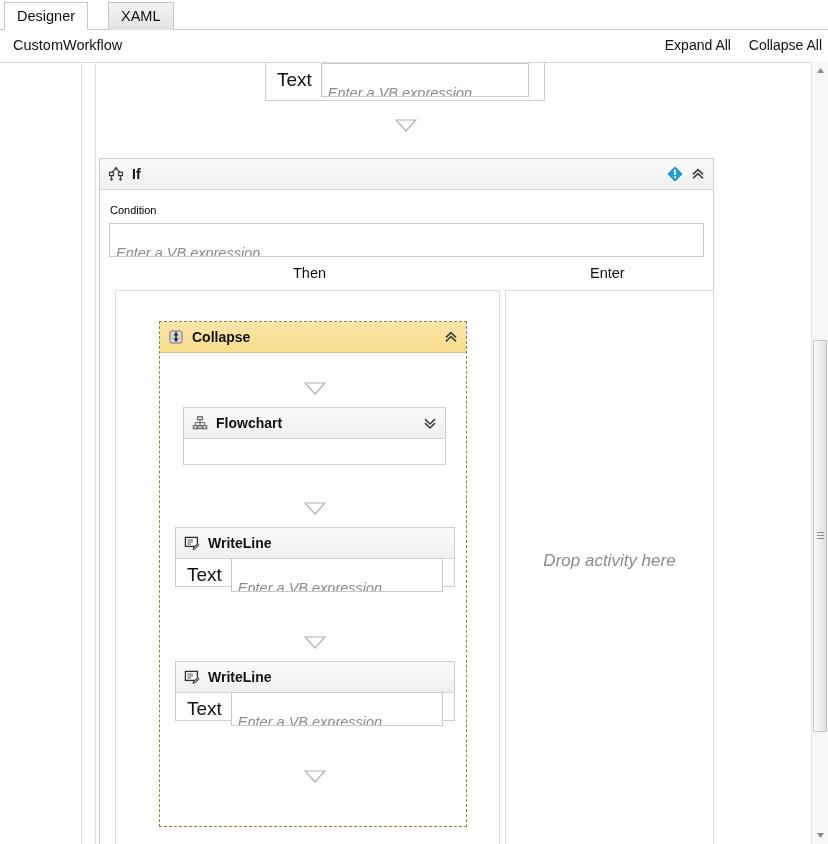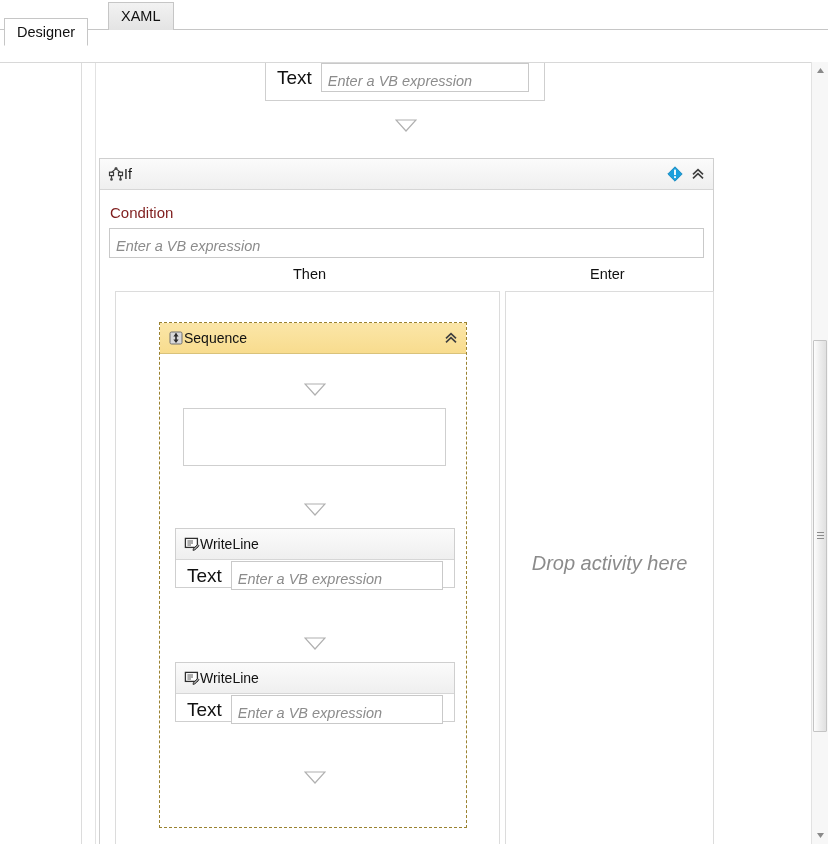--- a/index.html
+++ b/index.html
@@ -42,21 +42,20 @@
     border-bottom: none;
     cursor: default;
   }
   .tab.active {
     left: 4px;
     background: #ffffff;
     border-color: #c6c6c6;
     border-bottom: 1px solid #ffffff;
     z-index: 3;
     color: #111;
-    margin-top: 16px;
   }
   .tab.inactive {
     left: 88px;
     background: linear-gradient(to bottom, #f2f2f2 0%, #e4e4e4 100%);
     color: #111;
     z-index: 2;
     margin-left: 20px;
   }
 
   
@@ -116,22 +115,24 @@
     align-items: center;
     height: 28px;
     background: linear-gradient(to bottom, #fbfbfb 0%, #efefef 100%);
     border-bottom: 1px solid #d6d6d6;
     box-sizing: border-box;
     padding: 0 6px 0 8px;
     font-size: 14px;
     color: #111;
   }
   .act-title {
+    margin-left: 8px;
     flex: 1;
     white-space: nowrap;
+    font-weight: bold;
   }
   .icon {
     display: inline-flex;
     align-items: center;
     justify-content: center;
     width: 16px; height: 16px;
     flex: 0 0 16px;
   }
   .chev {
     width: 18px; height: 16px;
@@ -141,21 +142,21 @@
     cursor: pointer;
   }
 
   
   .expr {
     background: #ffffff;
     border: 1px solid #c9c9c9;
     box-sizing: border-box;
     height: 29px;
     line-height: 27px;
-    padding: 4px 6px;
+    padding: 16px 6px;
     font-style: italic;
     color: #8c8c8c;
     font-size: 14.5px;
     white-space: nowrap;
     overflow: hidden;
   }
   .fieldlabel {
     font-size: 19px;
     color: #111;
     white-space: nowrap;
@@ -193,21 +194,21 @@
     position: absolute;
     left: 99px; top: 95px;
     width: 615px;
     height: 760px;
     background: #ffffff;
     border: 1px solid #cfcfcf;
     box-sizing: border-box;
   }
   .ifbox .act-header { height: 31px; }
   .ifbody { padding: 10px 9px 0 9px; }
-  .cond-label { font-size: 15px; color: #7f1d1d; margin: 4px 0 7px 1px; }
+  .cond-label { font-size: 11px; color: #000000; margin: 4px 0 7px 1px; }
   .cond-box { width: 100%; height: 30px; }
   .branch-labels {
     position: relative;
     height: 26px;
     margin-top: 5px;
     font-size: 14.5px;
   }
   .branch-labels span {
     position: absolute;
     top: 3px;
@@ -231,21 +232,21 @@
   }
   .branch-then { left: 6px; width: 385px; }
   .branch-else { left: 396px; width: 209px; }
   .drop-hint {
     position: absolute;
     left: 0; right: 0;
     top: 260px;
     text-align: center;
     font-style: italic;
     color: #8b8b8b;
-    font-size: 20px;
+    font-size: 17px;
   }
 
   
   .seqsel {
     position: absolute;
     left: 43px; top: 30px;
     width: 308px;
     height: 506px;
     border: 1px dashed #9a8230;
     background: #ffffff;
@@ -350,20 +351,27 @@
 
   <div class="tabstrip">
     <div class="tab active">
       <span>Designer</span>
     </div>
     <div class="tab inactive">
       <span>XAML</span>
     </div>
   </div>
 
+  <div class="cmdbar">
+    <div class="breadcrumb">CustomWorkflow</div>
+    <div class="cmdlinks">
+      <span class="cmdlink">Expand All</span>
+      <span class="cmdlink">Collapse All</span>
+    </div>
+  </div>
 
   <div class="canvas">
 
     <div class="gutter"></div>
     <div class="canvas-sep"></div>
 
     <div class="topwrite">
       <div class="row">
         <span class="fieldlabel">Text</span>
         <div class="expr">Enter a VB expression</div>
@@ -422,38 +430,56 @@
             <div class="seqsel">
               <div class="act-header seq-header">
                 <span class="icon">
                   <svg width="16" height="16" viewBox="0 0 16 16">
                     <rect x="2" y="2" width="12" height="12" rx="1.5" fill="#d9d9d9" stroke="#6e6e6e" stroke-width="1"></rect>
                     <path d="M8 3.6 L8 11.4" stroke="#2b2b2b" stroke-width="1.6"></path>
                     <polygon points="5.4,9.6 10.6,9.6 8,13 " fill="#2b2b2b"></polygon>
                     <polygon points="5.4,6.4 10.6,6.4 8,3 " fill="#2b2b2b"></polygon>
                   </svg>
                 </span>
-                <span class="act-title">Sequence</span>
+                <span class="act-title">Collapse</span>
                 <span class="chev">
                   <svg width="16" height="16" viewBox="0 0 16 16">
                     <path d="M3 8.4 L8 3.6 L13 8.4" fill="none" stroke="#3f3f3f" stroke-width="1.6"></path>
                     <path d="M3 12.4 L8 7.6 L13 12.4" fill="none" stroke="#3f3f3f" stroke-width="1.6"></path>
                   </svg>
                 </span>
               </div>
 
               <div class="seq-body">
 
                 <div class="conn c-s1">
                   <svg width="22" height="13" viewBox="0 0 22 13">
                     <polygon points="1,1 21,1 11,12" fill="#ffffff" stroke="#b0b0b0" stroke-width="1.2"></polygon>
                   </svg>
                 </div>
 
                 <div class="child flow">
+                  <div class="act-header">
+                    <span class="icon">
+                      <svg width="16" height="16" viewBox="0 0 16 16">
+                        <rect x="5.6" y="1.6" width="4.8" height="3.2" fill="#d4d4d4" stroke="#555" stroke-width="0.9"></rect>
+                        <rect x="1.2" y="10.6" width="4" height="3.2" fill="#d4d4d4" stroke="#555" stroke-width="0.9"></rect>
+                        <rect x="6" y="10.6" width="4" height="3.2" fill="#d4d4d4" stroke="#555" stroke-width="0.9"></rect>
+                        <rect x="10.8" y="10.6" width="4" height="3.2" fill="#d4d4d4" stroke="#555" stroke-width="0.9"></rect>
+                        <path d="M8 4.8 L8 7.6 M3.2 7.6 L12.8 7.6 M3.2 7.6 L3.2 10.6 M8 7.6 L8 10.6 M12.8 7.6 L12.8 10.6" stroke="#555" stroke-width="0.9" fill="none"></path>
+                      </svg>
+                    </span>
+                    <span class="act-title">Flowchart</span>
+                    <span class="chev">
+                      <svg width="16" height="16" viewBox="0 0 16 16">
+                        <path d="M3 4.2 L8 9 L13 4.2" fill="none" stroke="#3f3f3f" stroke-width="1.6"></path>
+                        <path d="M3 8.2 L8 13 L13 8.2" fill="none" stroke="#3f3f3f" stroke-width="1.6"></path>
+                      </svg>
+                    </span>
+                  </div>
                 </div>
 
                 <div class="conn c-s2">
                   <svg width="22" height="13" viewBox="0 0 22 13">
                     <polygon points="1,1 21,1 11,12" fill="#ffffff" stroke="#b0b0b0" stroke-width="1.2"></polygon>
                   </svg>
                 </div>
 
                 <div class="child wl1">
                   <div class="act-header">

